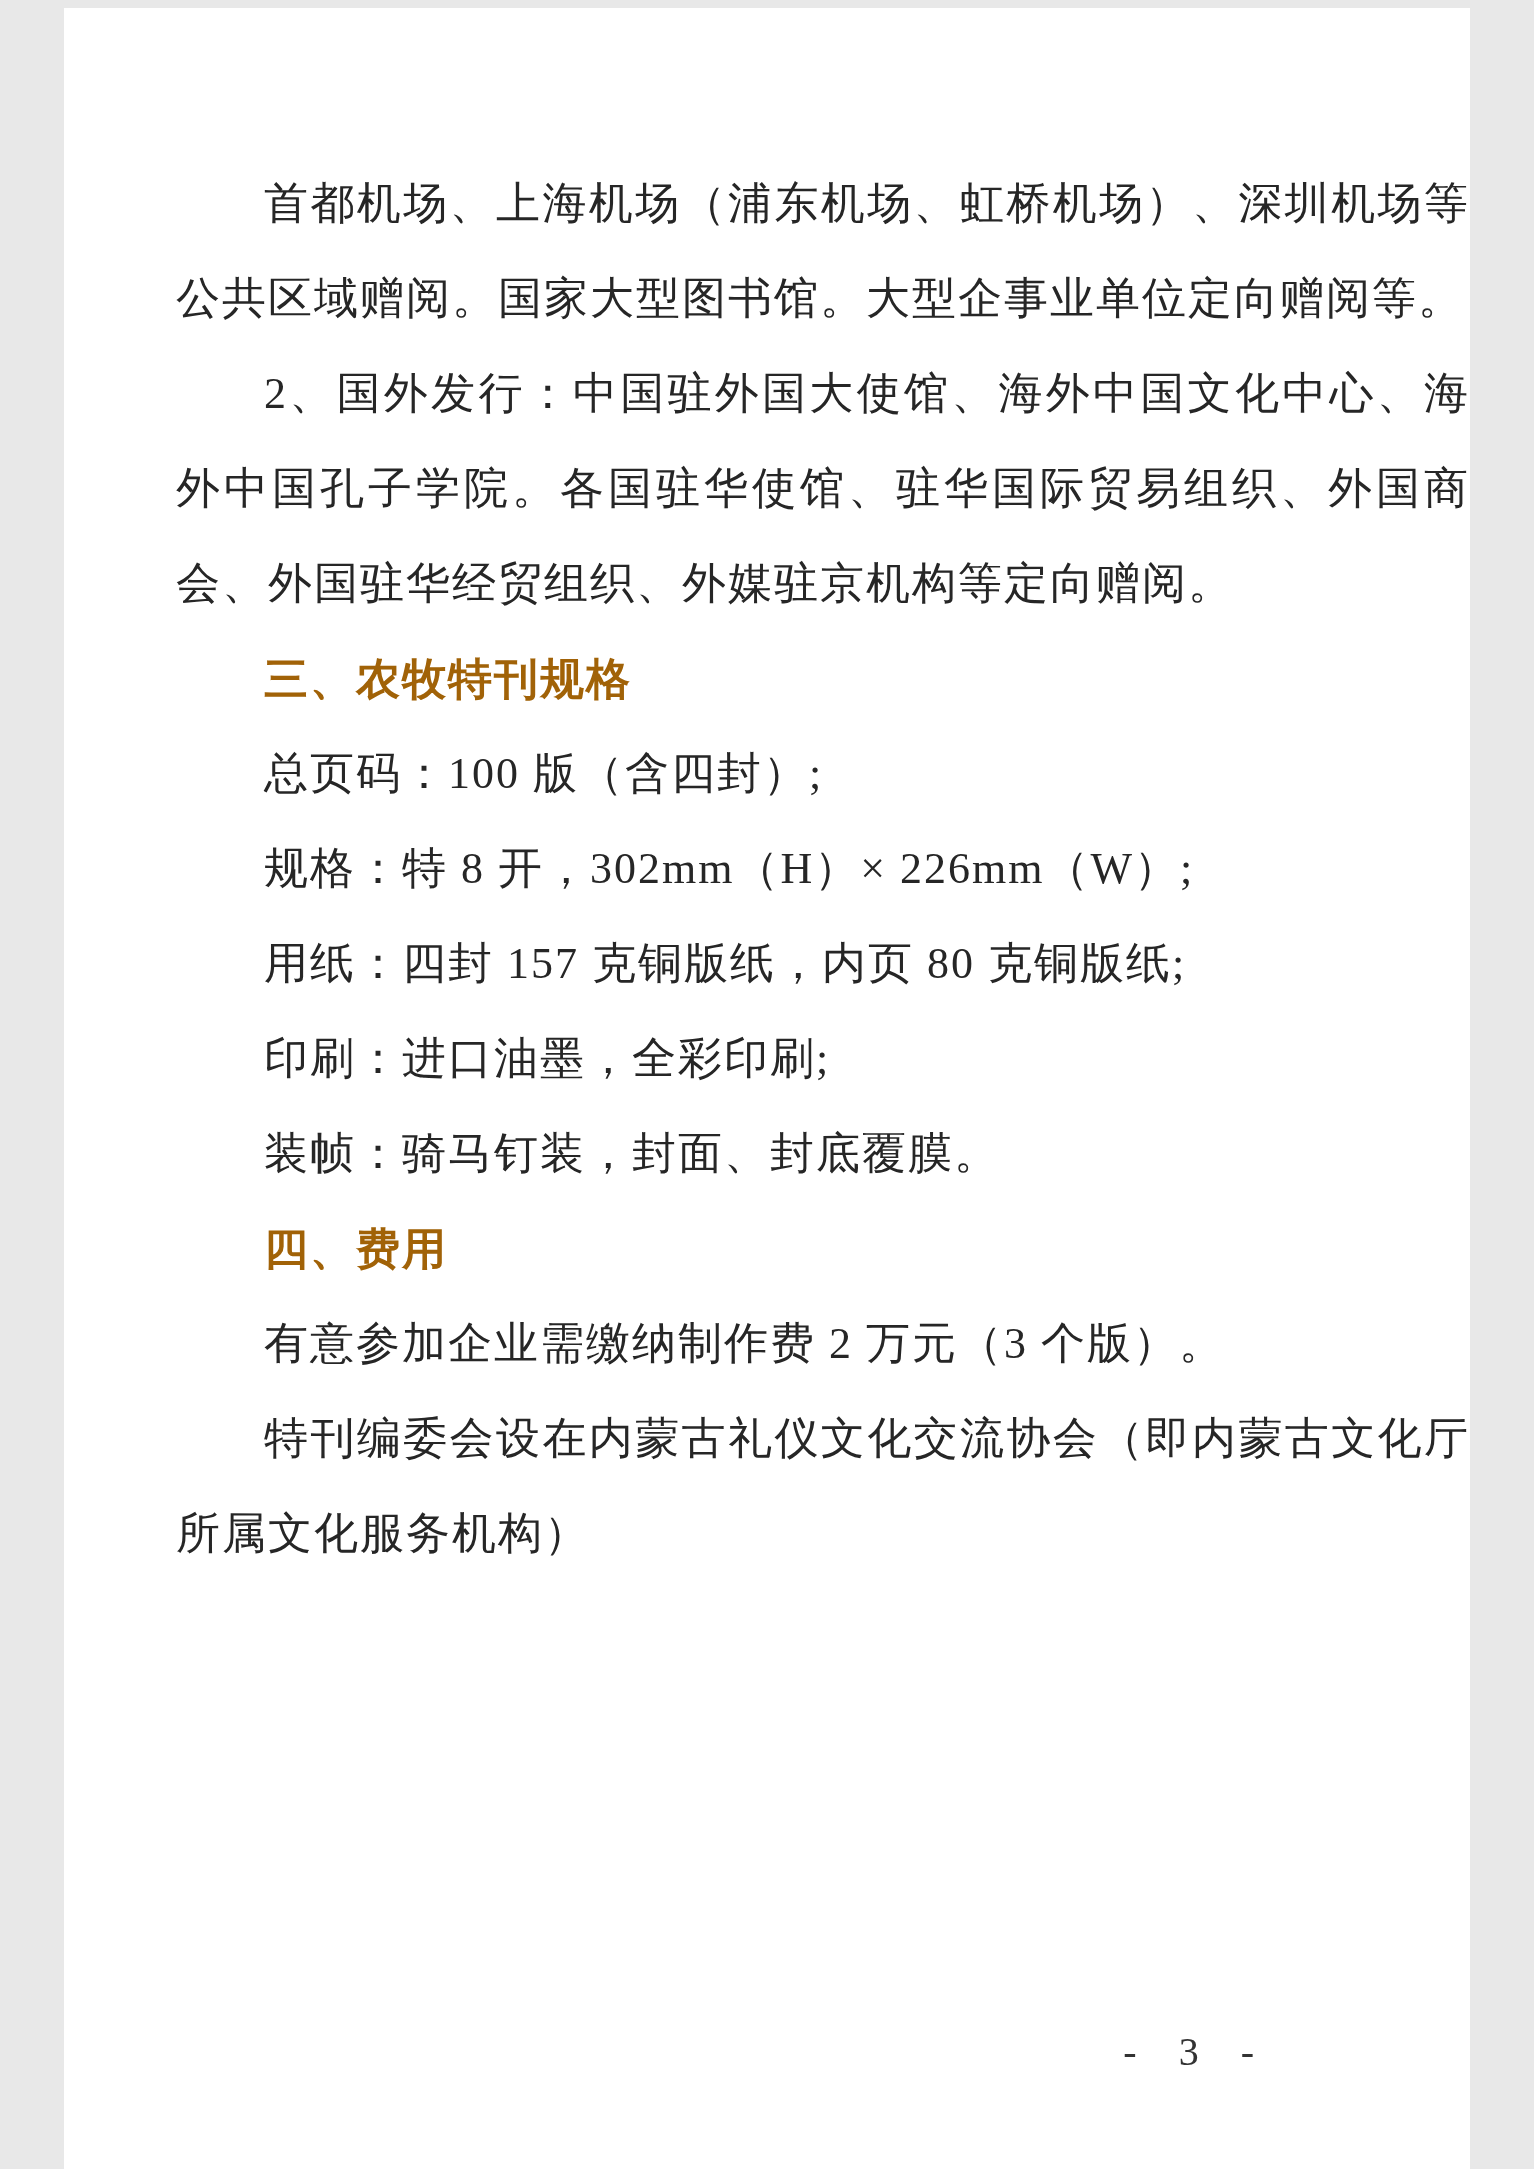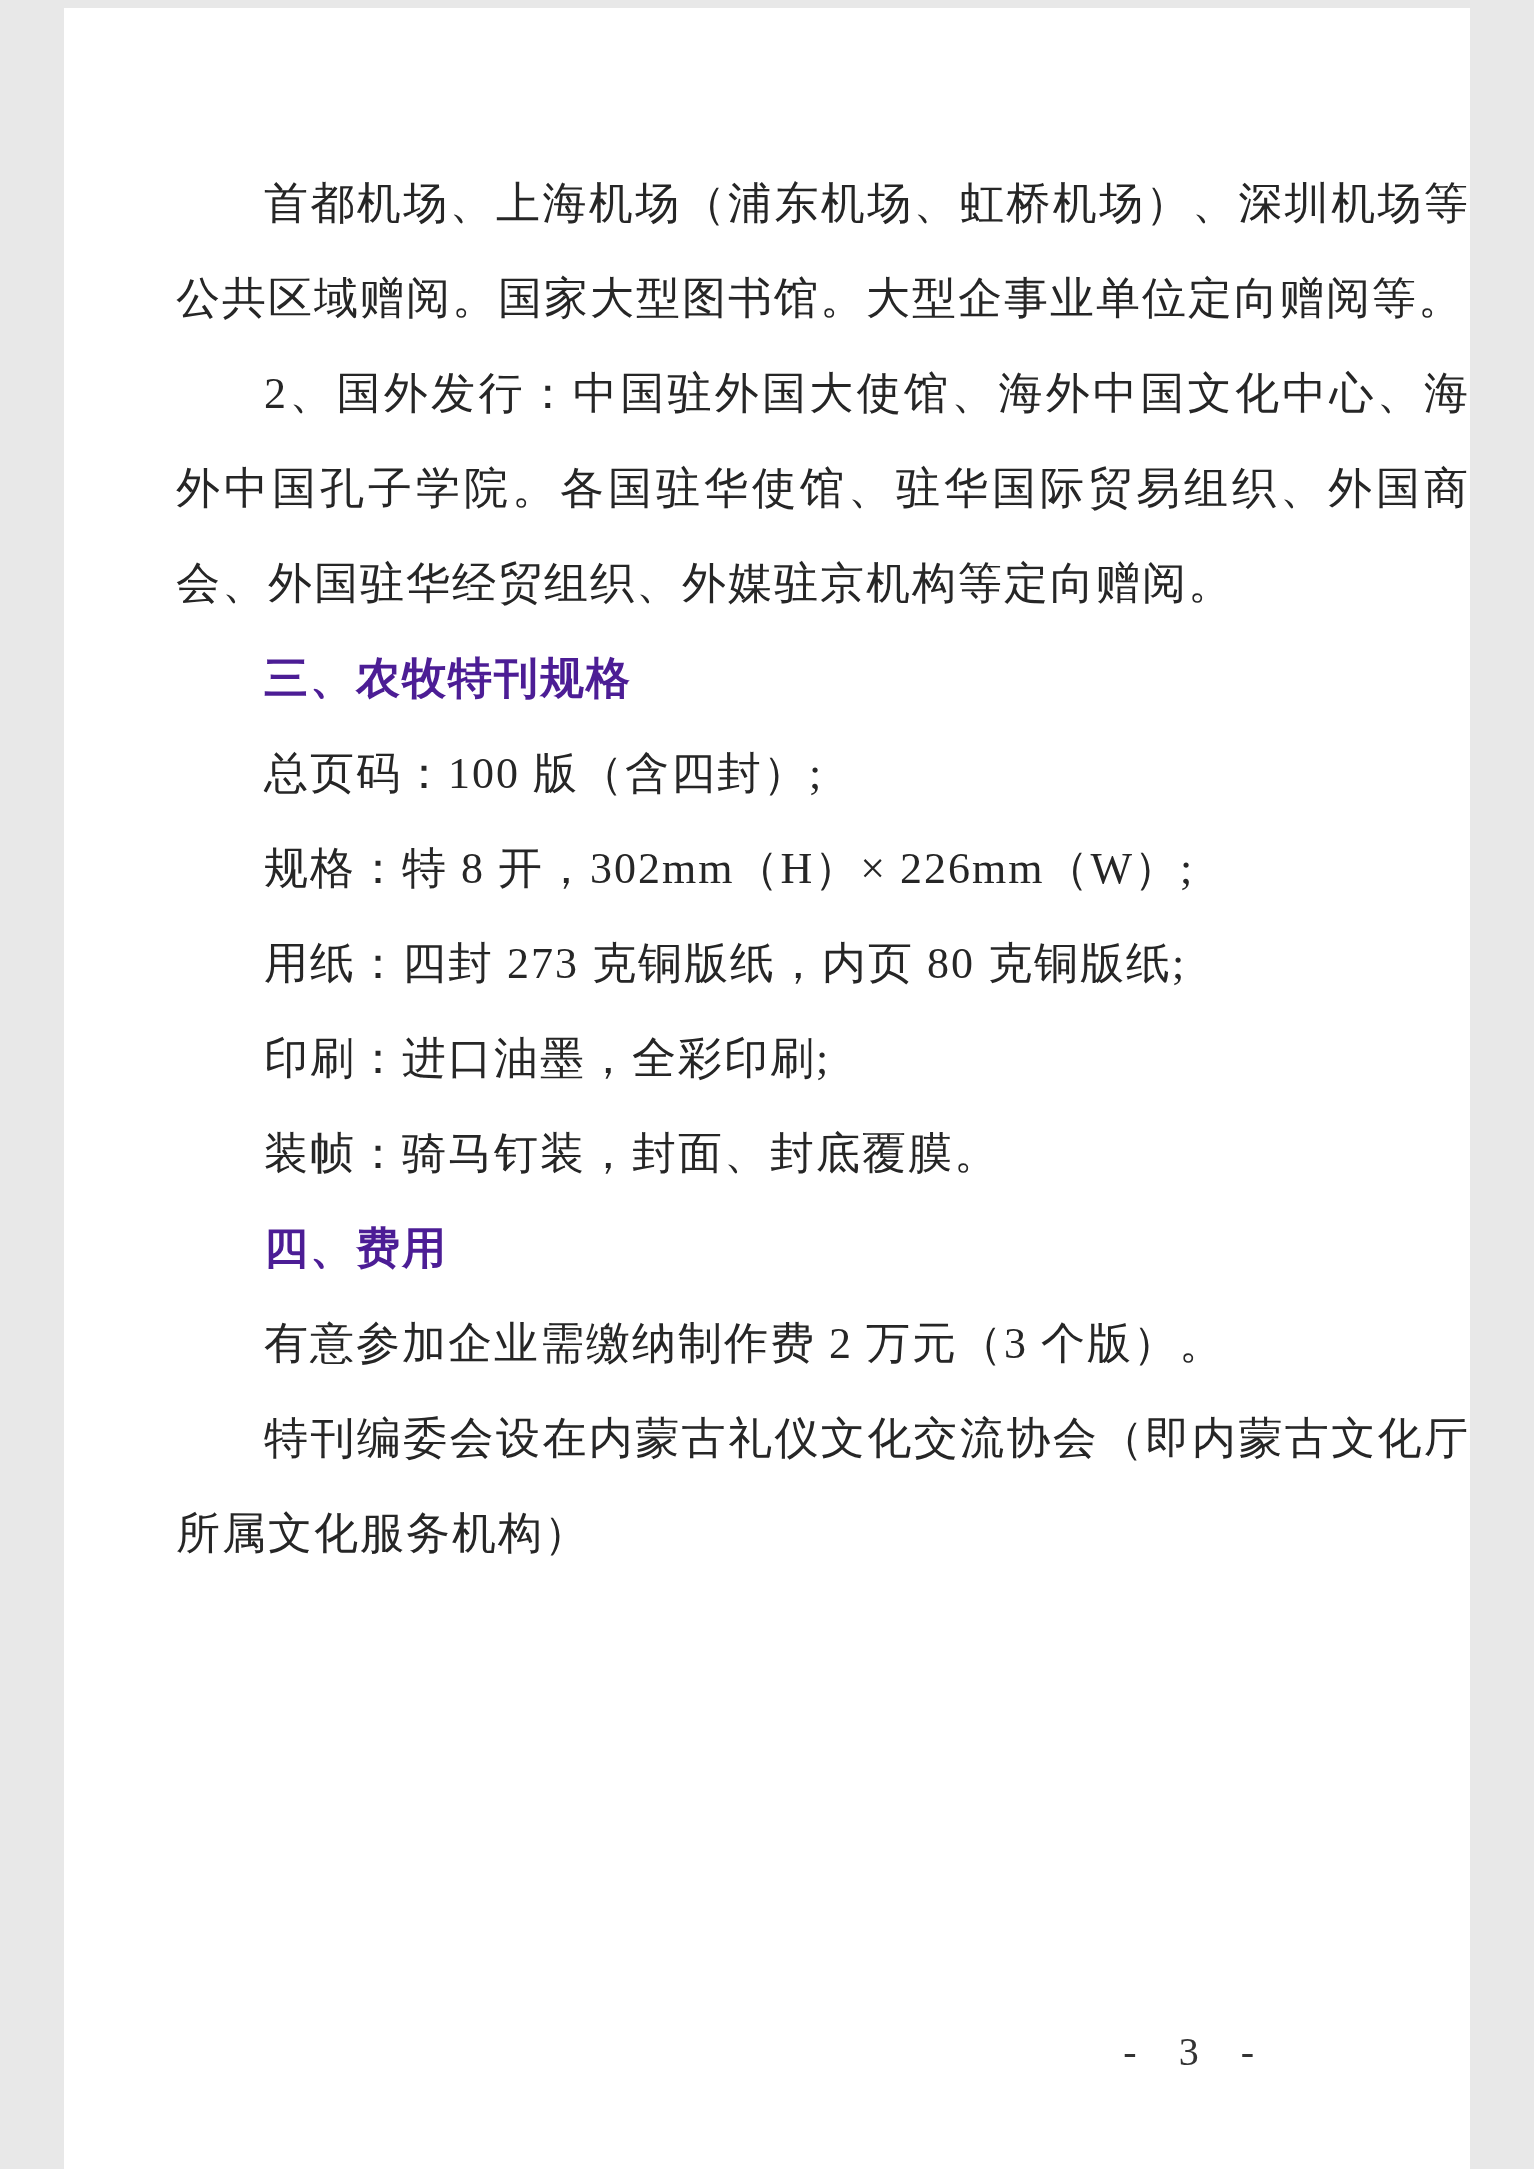--- a/index.html
+++ b/index.html
@@ -33,23 +33,23 @@
     text-align: justify;
     text-justify: inter-character;
     text-align-last: left;
     font-weight: 400;
   }
   .content p.indent,
   .content h2.indent {
     text-indent: 2em;
   }
   .content h2 {
-    font-family: Liberation Serif, serif;
+    font-family: Liberation Sans, sans-serif;
     font-weight: 700;
-    color: #4c1d95;
+    color: #a16207;
   }
   .page-number {
     position: absolute;
     right: 200px;
     bottom: 102px;
     font-size: 40px;
     letter-spacing: 16px;
     color: #333333;
     white-space: nowrap;
   }
@@ -57,21 +57,21 @@
 </head>
 <body>
 
 <div class="page">
   <div class="content">
     <p class="indent">首都机场、上海机场（浦东机场、虹桥机场）、深圳机场等公共区域赠阅。国家大型图书馆。大型企事业单位定向赠阅等。</p>
     <p class="indent">2、国外发行：中国驻外国大使馆、海外中国文化中心、海外中国孔子学院。各国驻华使馆、驻华国际贸易组织、外国商会、外国驻华经贸组织、外媒驻京机构等定向赠阅。</p>
     <h2 class="indent">三、农牧特刊规格</h2>
     <p class="indent">总页码：100 版（含四封）;</p>
     <p class="indent">规格：特 8 开，302mm（H）× 226mm（W）;</p>
-    <p class="indent">用纸：四封 273 克铜版纸，内页 80 克铜版纸;</p>
+    <p class="indent">用纸：四封 157 克铜版纸，内页 80 克铜版纸;</p>
     <p class="indent">印刷：进口油墨，全彩印刷;</p>
     <p class="indent">装帧：骑马钉装，封面、封底覆膜。</p>
     <h2 class="indent">四、费用</h2>
     <p class="indent">有意参加企业需缴纳制作费 2 万元（3 个版）。</p>
     <p class="indent">特刊编委会设在内蒙古礼仪文化交流协会（即内蒙古文化厅所属文化服务机构）</p>
   </div>
   <div class="page-number">- 3 -</div>
 </div>
 
 </body></html>

